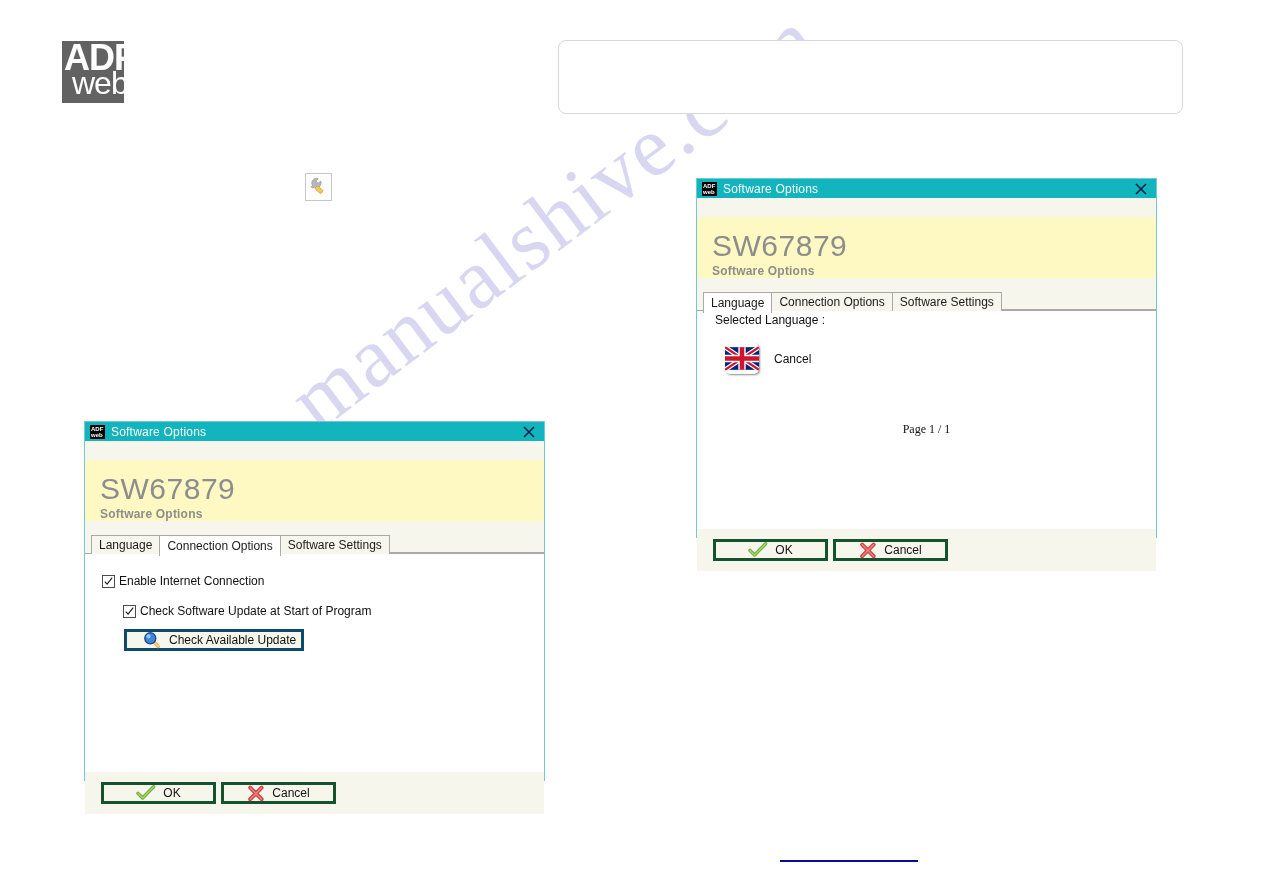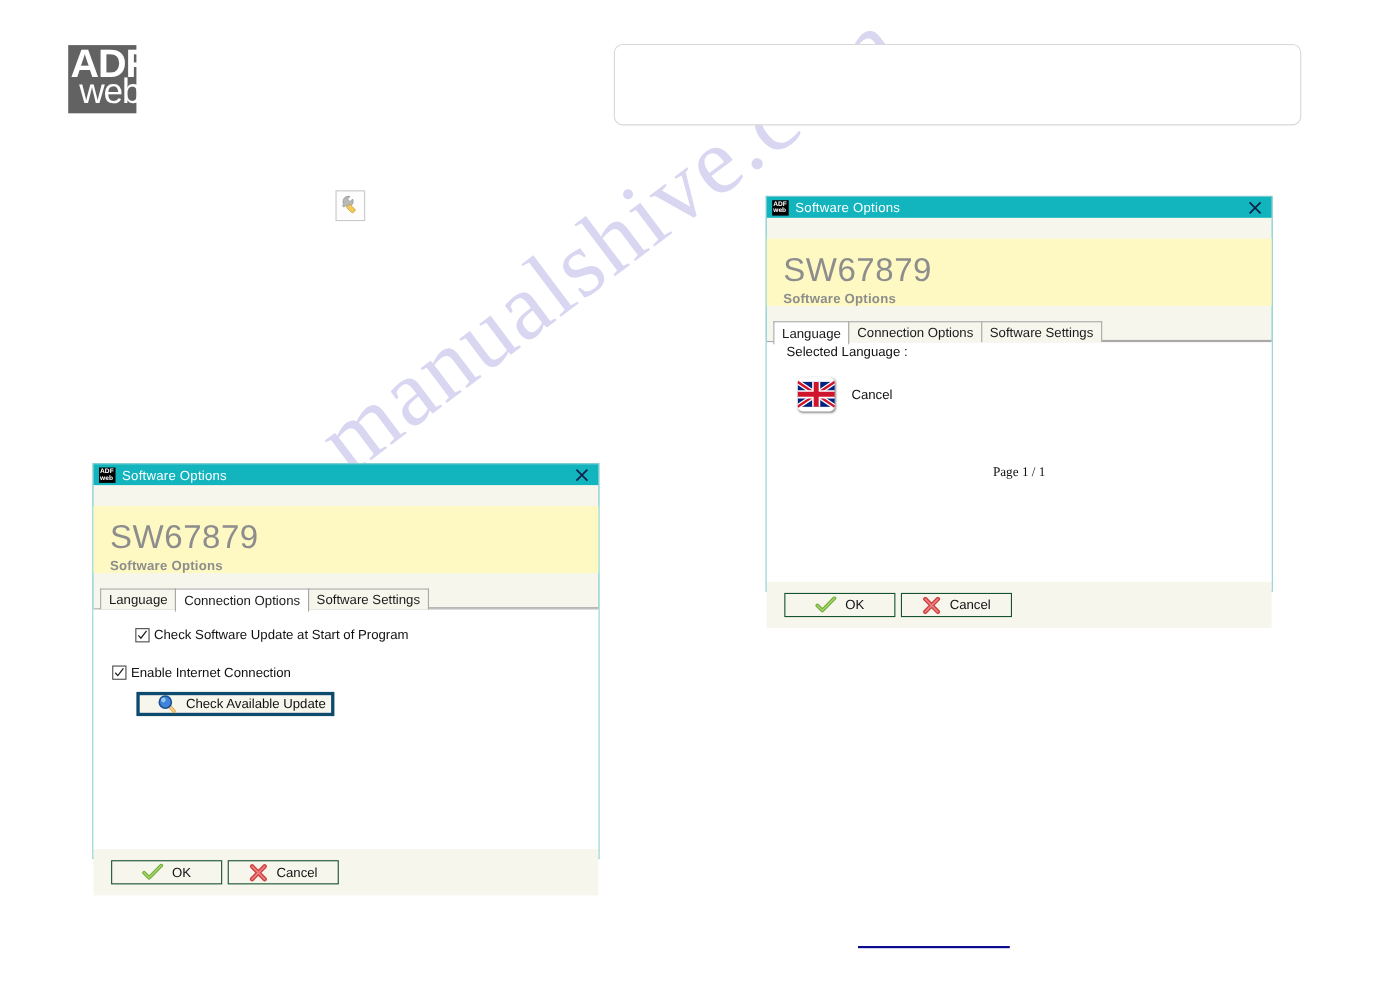--- a/index.html
+++ b/index.html
@@ -279,23 +279,23 @@
 
   
   .dlg-footer {
     background: #f7f6ec;
     display: flex;
     align-items: center;
     padding-left: 16px;
     box-sizing: border-box;
   }
   .fbtn {
-    width: 101px;
+    width: 115px;
     height: 22px;
-    border: 1px solid #14532d;
+    border: 3px solid #14532d;
     background: #f7f6ec;
     display: flex;
     align-items: center;
     justify-content: center;
     font-size: 12px;
     color: #111111;
     font-family: "Liberation Sans", sans-serif;
     cursor: pointer;
     box-sizing: border-box;
   }
@@ -379,36 +379,36 @@
   </div>
 
   <div class="tabstrip">
     <div class="tab">Language</div>
     <div class="tab active">Connection Options</div>
     <div class="tab">Software Settings</div>
     <div class="tab-fill"></div>
   </div>
 
   <div class="dlg-body" style="height:219px;">
+    <div class="chk-row" style="margin:20px 0 0 17px;">
+      <span class="cbox">
+        <svg width="11" height="11" viewBox="0 0 11 11">
+          <path d="M1.8 5.6 L4.1 8.2 L9.2 1.6" stroke="#1a1a1a" stroke-width="1.1" fill="none"></path>
+        </svg>
+      </span>
+      <span>Enable Internet Connection</span>
+    </div>
+
     <div class="chk-row" style="margin:16px 0 0 38px;">
       <span class="cbox">
         <svg width="11" height="11" viewBox="0 0 11 11">
           <path d="M1.8 5.6 L4.1 8.2 L9.2 1.6" stroke="#1a1a1a" stroke-width="1.1" fill="none"></path>
         </svg>
       </span>
       <span>Check Software Update at Start of Program</span>
-    </div>
-
-    <div class="chk-row" style="margin:20px 0 0 17px;">
-      <span class="cbox">
-        <svg width="11" height="11" viewBox="0 0 11 11">
-          <path d="M1.8 5.6 L4.1 8.2 L9.2 1.6" stroke="#1a1a1a" stroke-width="1.1" fill="none"></path>
-        </svg>
-      </span>
-      <span>Enable Internet Connection</span>
     </div>
 
     <div class="update-btn" style="margin:11px 0 0 39px;">
       <svg class="mg" width="18" height="18" viewBox="0 0 18 18">
         <line x1="10.2" y1="10.2" x2="15.3" y2="15.6" stroke="#e0a94c" stroke-width="3.2" stroke-linecap="round"></line>
         <line x1="10.2" y1="10.2" x2="15.3" y2="15.6" stroke="#f6d79b" stroke-width="1.4" stroke-linecap="round"></line>
         <circle cx="7.3" cy="7.3" r="5.5" fill="#3f86d8" stroke="#1b4f93" stroke-width="1.4"></circle>
         <circle cx="5.5" cy="5.3" r="2.1" fill="#a9d0f5" opacity=".85"></circle>
       </svg>
       <span>Check Available Update</span>

